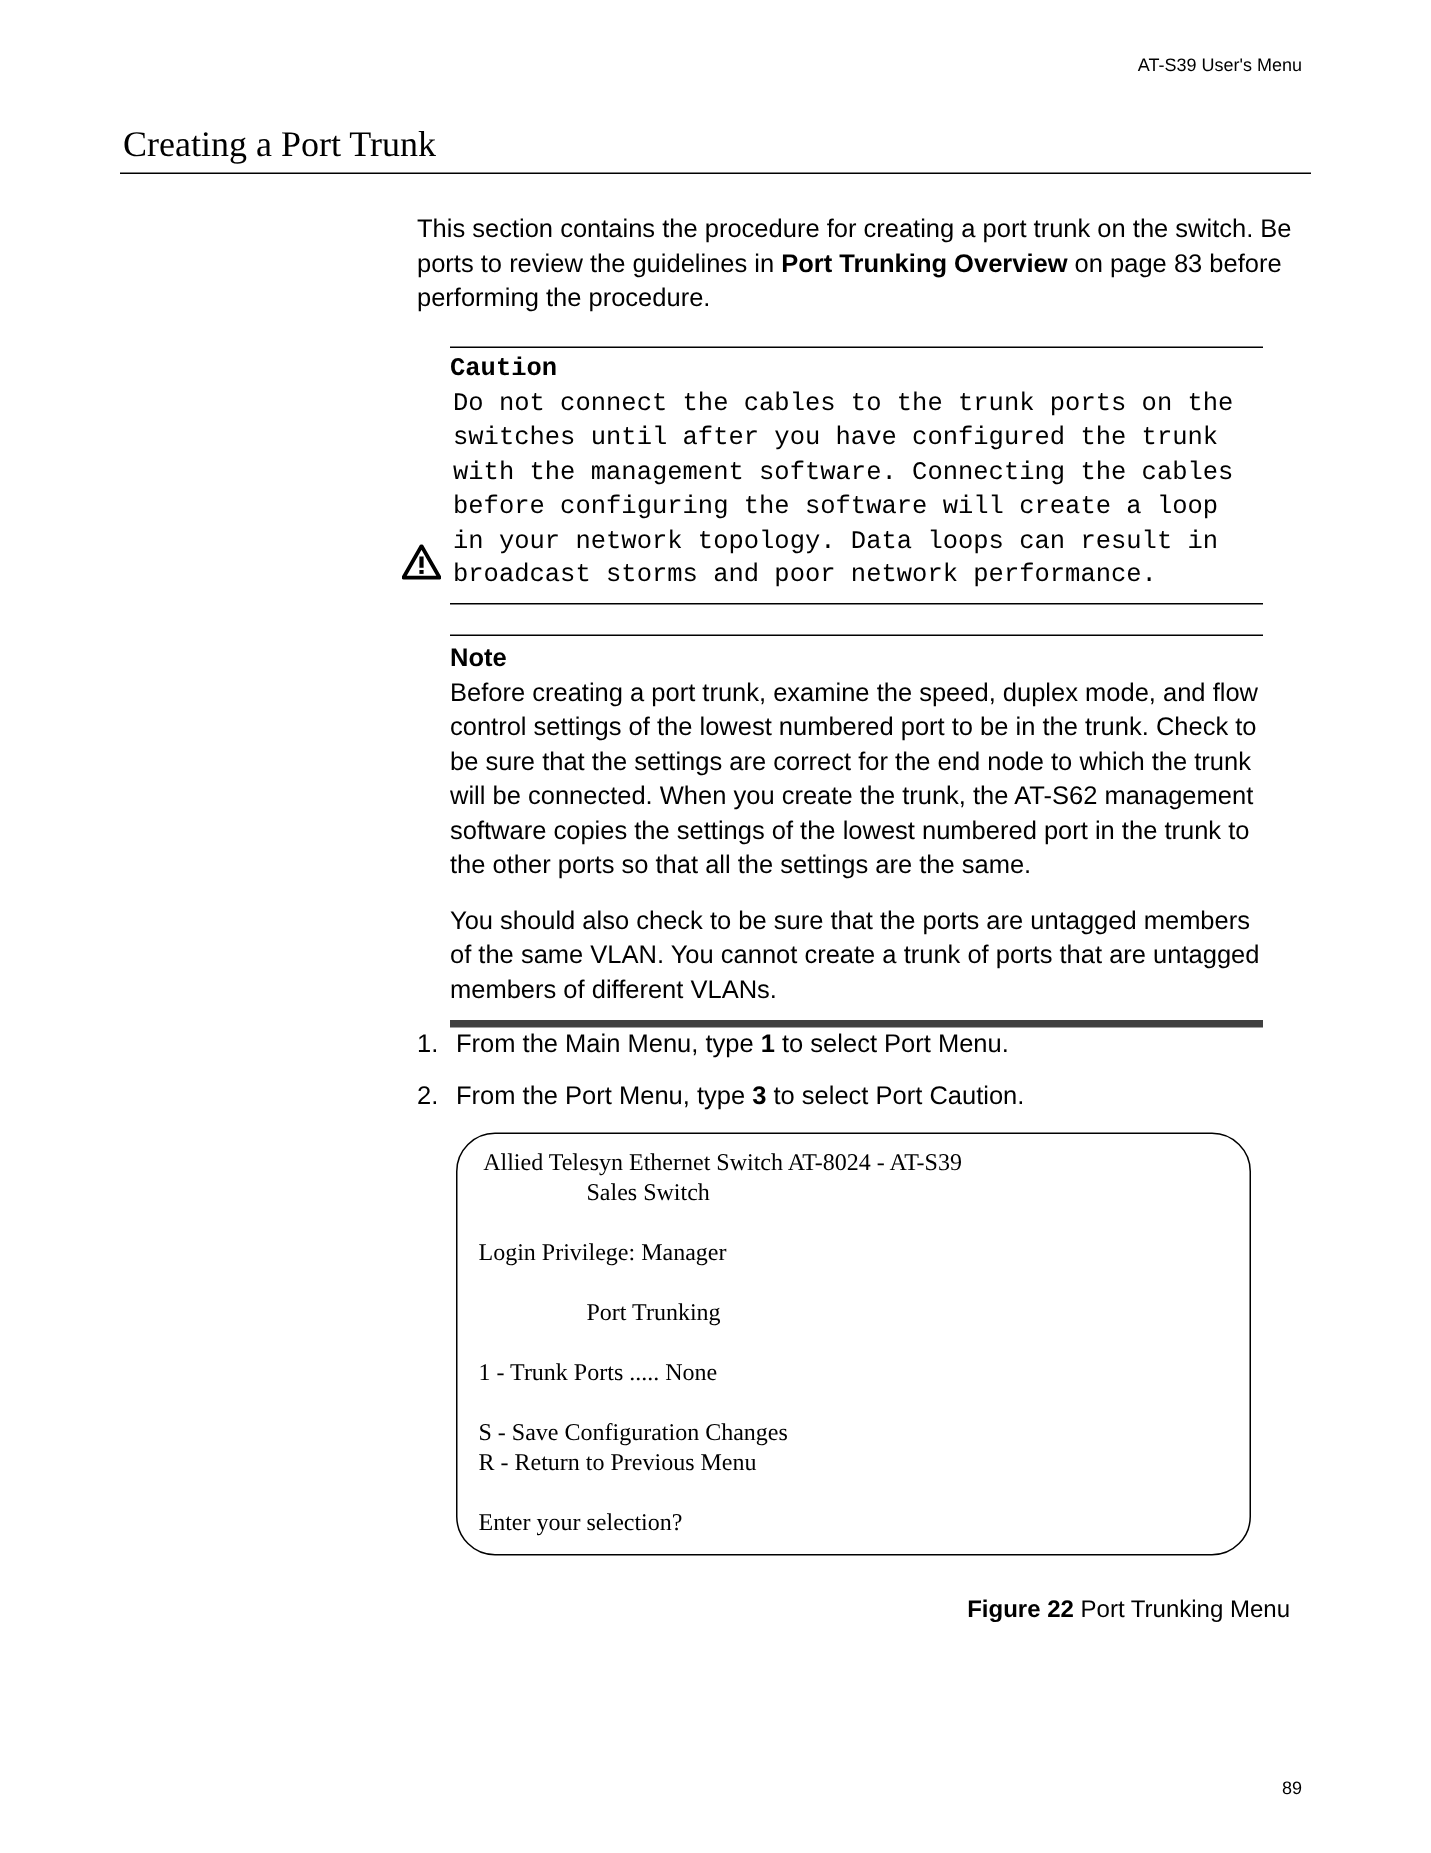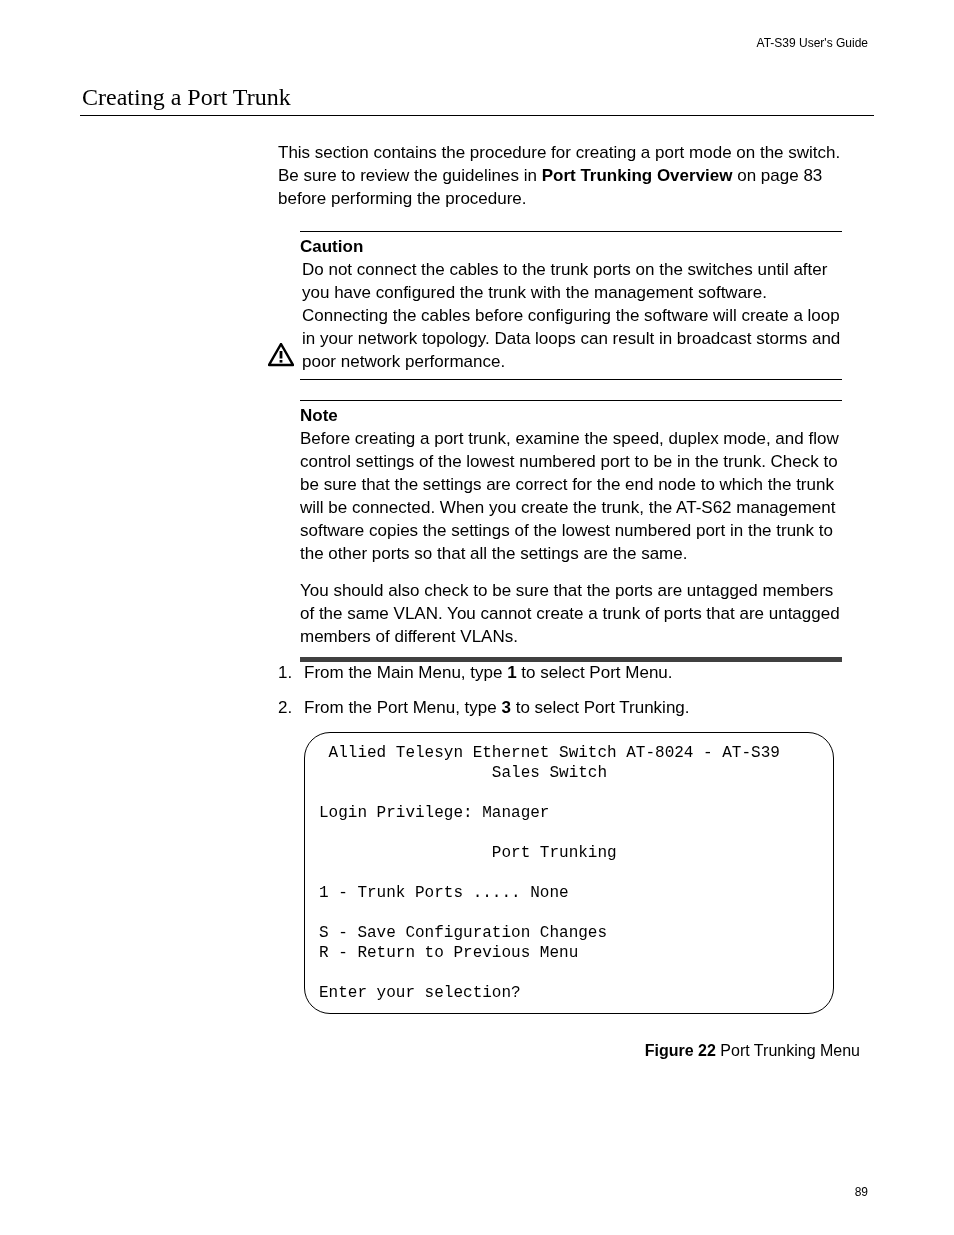--- a/index.html
+++ b/index.html
@@ -47,20 +47,21 @@
   .bold { font-weight: bold; }
   .callout-box {
     border-top: 1px solid #000;
     border-bottom: 1px solid #000;
     margin: 0 22px;
     padding: 4px 0 6px 0;
   }
   .caution-row {
     display: flex;
     align-items: flex-end;
+    font-family: Liberation Mono, monospace;
   }
   .caution-icon {
     flex: 0 0 auto;
     margin-left: -32px;
     margin-right: 6px;
     margin-top: 2px;
   }
   .callout-head {
     font-weight: bold;
     font-size: 17px;
@@ -85,21 +86,21 @@
   }
   .li-num { width: 26px; flex: 0 0 26px; }
   .li-body { flex: 1; }
   .sub-line { margin: 8px 0 14px 26px; }
   .terminal-wrap {
     margin-left: 26px;
   }
   .terminal {
     border: 1.5px solid #000;
     border-radius: 26px;
-    font-family: Liberation Mono, monospace;
+    font-family: Liberation Serif, serif;
     font-size: 16px;
     line-height: 1.25;
     white-space: pre;
     padding: 10px 14px 10px 14px;
     box-sizing: border-box;
     width: 530px;
   }
   .fig-caption {
     text-align: right;
     font-size: 16px;
@@ -111,29 +112,29 @@
     position: absolute;
     bottom: 36px;
     right: 86px;
     font-size: 12px;
   }
 </style>
 </head>
 <body>
 
 <div class="page">
-  <div class="running-header">AT-S39 User's Guide</div>
+  <div class="running-header">AT-S39 User's Menu</div>
 
   <h1 class="section-title">Creating a Port Trunk</h1>
   <hr class="title-rule">
 
   <div class="body-col">
 
     <div class="intro-para">
-      <span>This section contains the procedure for creating a port mode on the switch. Be sure to review the guidelines in </span><span class="bold">Port Trunking Overview</span><span> on page 83 before performing the procedure.</span>
+      <span>This section contains the procedure for creating a port trunk on the switch. Be ports to review the guidelines in </span><span class="bold">Port Trunking Overview</span><span> on page 83 before performing the procedure.</span>
     </div>
 
     <div class="callout-box">
       <div class="caution-row">
         <span class="caution-icon">
           <svg width="26" height="24" viewBox="0 0 26 24">
             <path d="M13 1 L25 22 L1 22 Z" fill="none" stroke="#000" stroke-width="2.5" stroke-linejoin="round"></path>
             <rect x="11.6" y="8" width="2.8" height="7.5" fill="#000"></rect>
             <rect x="11.6" y="17" width="2.8" height="2.6" fill="#000"></rect>
           </svg>
@@ -157,21 +158,21 @@
     <div class="ol">
       <div class="li">
         <div class="li-num">1.</div>
         <div class="li-body">
           <span>From the Main Menu, type </span><span class="bold">1</span><span> to select Port Menu.</span>
         </div>
       </div>
       <div class="li">
         <div class="li-num">2.</div>
         <div class="li-body">
-          <span>From the Port Menu, type </span><span class="bold">3</span><span> to select Port Trunking.</span>
+          <span>From the Port Menu, type </span><span class="bold">3</span><span> to select Port Caution.</span>
         </div>
       </div>
     </div>
 
 
     <div class="terminal-wrap">
       <div class="terminal"> Allied Telesyn Ethernet Switch AT-8024 - AT-S39
                   Sales Switch
 
 Login Privilege: Manager

